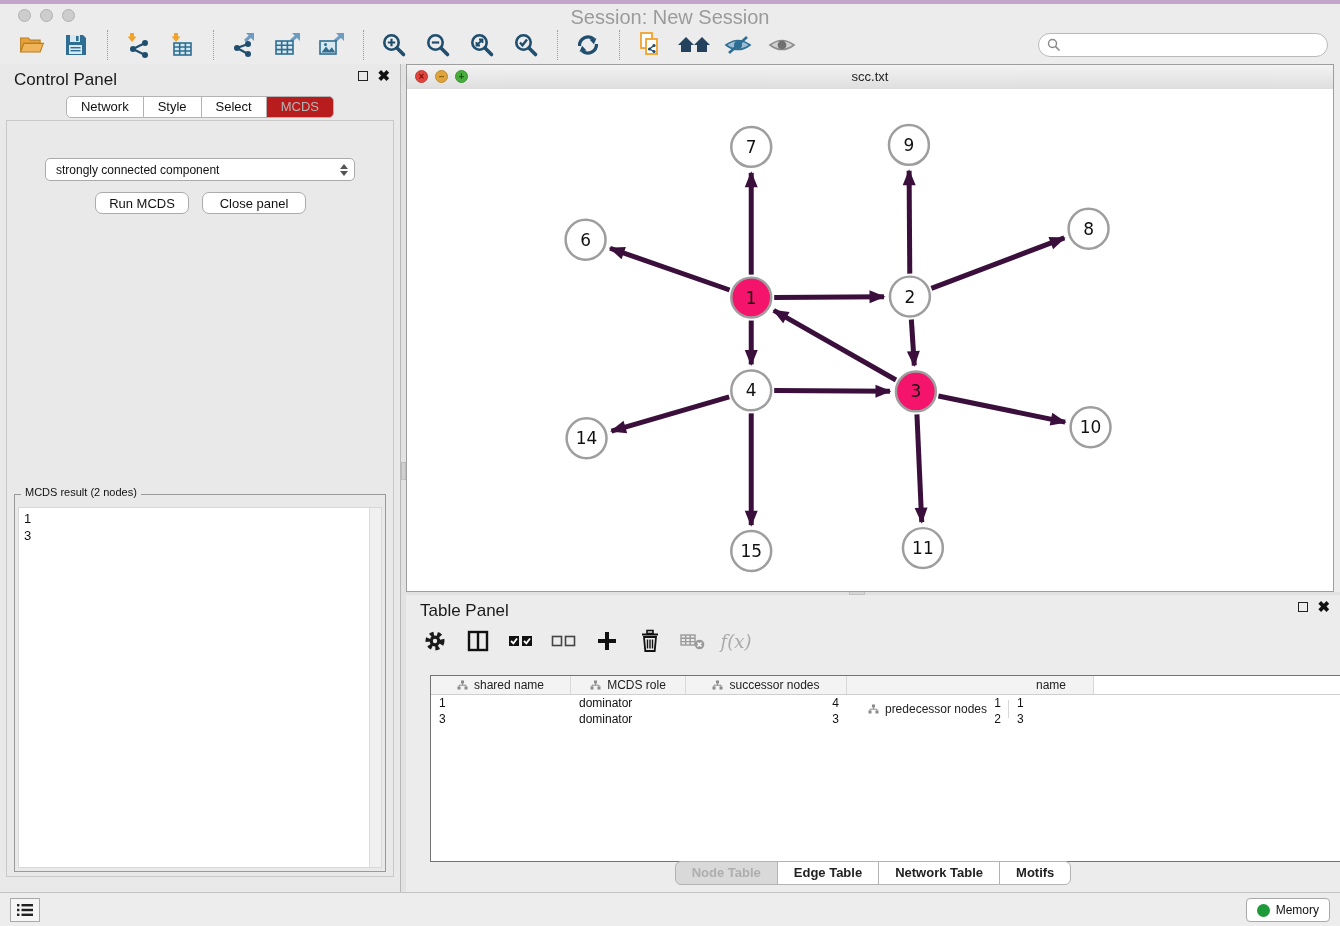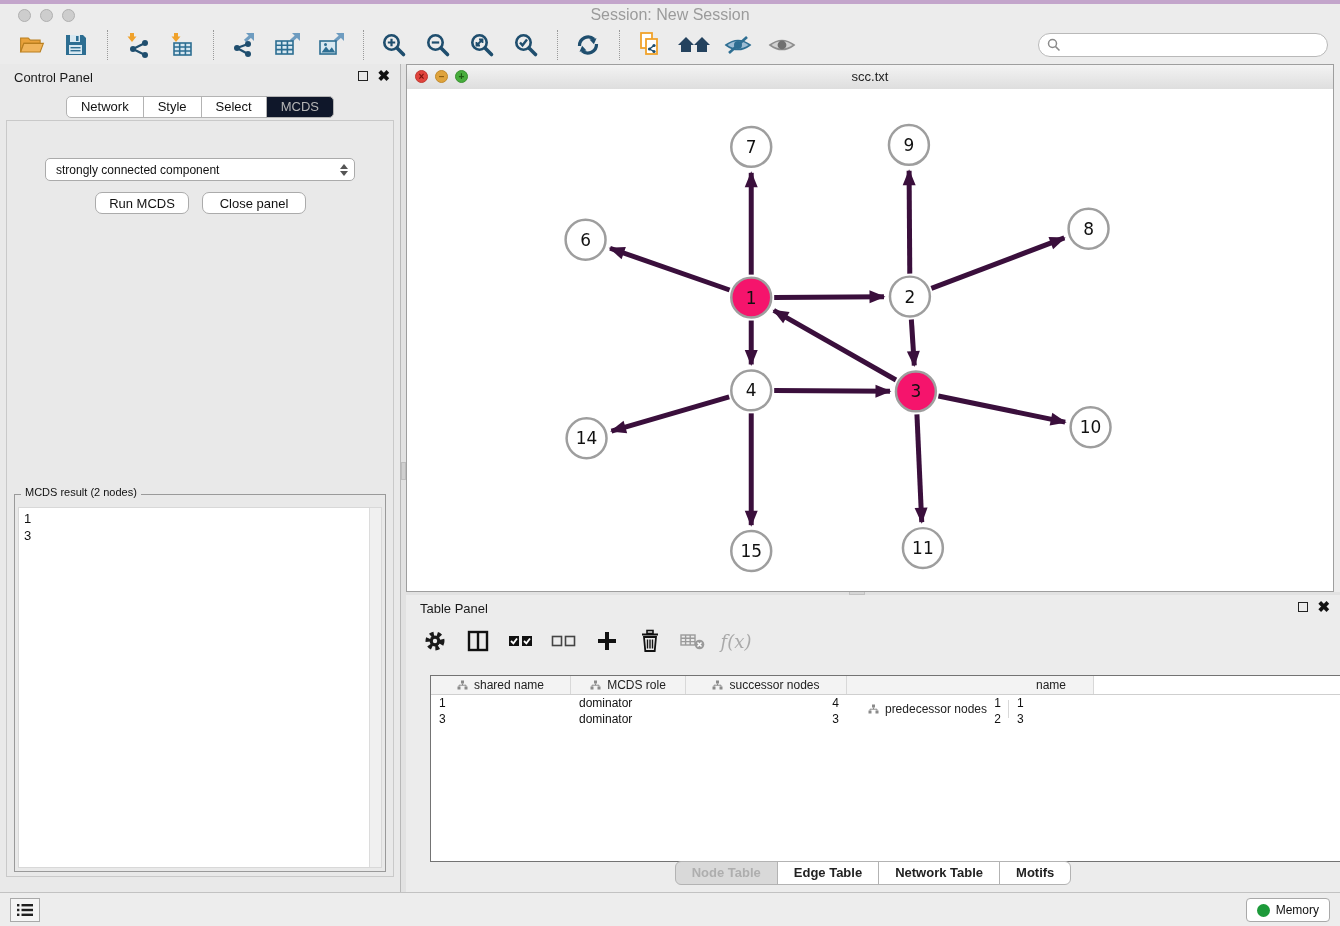--- a/index.html
+++ b/index.html
@@ -4,43 +4,43 @@
 <style>
   html,body{margin:0;padding:0;}
   .app{position:relative;width:1340px;height:926px;background:#ececec;
        font-family:"Liberation Sans",sans-serif;overflow:hidden;color:#111;}
 
   
   .titlebar{position:absolute;left:0;top:0;width:100%;height:26px;background:#ececec;}
   .stripe{height:4px;background:#c3a5cb;}
   .traffic{position:absolute;left:18px;top:9px;display:flex;gap:9px;}
   .traffic span{width:13px;height:13px;border-radius:50%;background:#cdcdcd;border:1px solid #b0b0b0;box-sizing:border-box;}
-  .win-title{position:absolute;top:6px;left:0;right:0;text-align:center;font-size:16px;color:#9b9b9b;}
+  .win-title{position:absolute;top:6px;left:0;right:0;text-align:center;font-size:20px;color:#9b9b9b;}
 
   
   .toolbar{position:absolute;left:0;top:26px;width:100%;height:38px;background:#ececec;
            display:flex;align-items:center;padding-left:14px;box-sizing:border-box;}
   .tbtn{width:36px;height:32px;display:flex;align-items:center;justify-content:center;margin-right:8px;cursor:default;}
   .tsep{border-left:1px dotted #9a9a9a;height:30px;margin:0 12px 0 5px;}
   .search{margin-left:auto;margin-right:12px;width:290px;height:24px;background:#fff;border:1px solid #b9b9b9;
           border-radius:13px;display:flex;align-items:center;padding:0 8px;box-sizing:border-box;}
   .search input{border:none;outline:none;flex:1;font-size:13px;background:transparent;margin-left:6px;font-family:"Liberation Sans",sans-serif;}
 
   
   .control-panel{position:absolute;left:0;top:64px;width:400px;height:828px;background:#e9e9e9;box-sizing:border-box;}
   .panel-head{position:relative;height:28px;}
-  .panel-title{position:absolute;left:14px;top:6px;font-size:13px;color:#1a1a1a;}
+  .panel-title{position:absolute;left:14px;top:6px;font-size:17px;color:#1a1a1a;}
   .panel-icons{position:absolute;right:10px;top:7px;display:flex;gap:9px;align-items:center;}
   .float-ico{width:10px;height:10px;border:1.6px solid #222;box-sizing:border-box;}
   .close-ico{font-size:15px;font-weight:bold;color:#111;line-height:10px;}
   .cp-tabs{position:absolute;left:0;top:32px;width:100%;display:flex;justify-content:center;}
   .cp-tab{border:1px solid #b3b3b3;margin-left:-1px;padding:2px 14px 3px;background:#fff;font-size:13px;color:#111;}
   .cp-tab:first-child{border-radius:5px 0 0 5px;margin-left:0;}
   .cp-tab:last-child{border-radius:0 5px 5px 0;}
-  .cp-tab-active{background:#0f172a;color:#b5b5b5;}
+  .cp-tab-active{background:#b91c1c;color:#b5b5b5;}
   .cp-box{position:absolute;left:6px;top:56px;width:388px;height:757px;border:1px solid #c9c9c9;box-sizing:border-box;background:#e9e9e9;}
   .opt-label{position:absolute;left:0;right:0;top:78px;text-align:center;font-size:13px;color:#111;}
   .criterion{position:absolute;left:45px;top:94px;width:310px;height:23px;background:#fff;border:1px solid #ababab;border-radius:5px;
              box-sizing:border-box;display:flex;align-items:center;padding:0 6px 0 10px;font-size:12px;}
   .criterion .val{flex:1;}
   .stepper{display:flex;flex-direction:column;gap:2px;align-items:center;}
   .stepper i{width:0;height:0;border-left:4px solid transparent;border-right:4px solid transparent;}
   .stepper .up{border-bottom:5px solid #555;}
   .stepper .dn{border-top:5px solid #555;}
   .cp-btn{position:absolute;top:128px;height:22px;background:#fff;border:1px solid #ababab;border-radius:7px;

